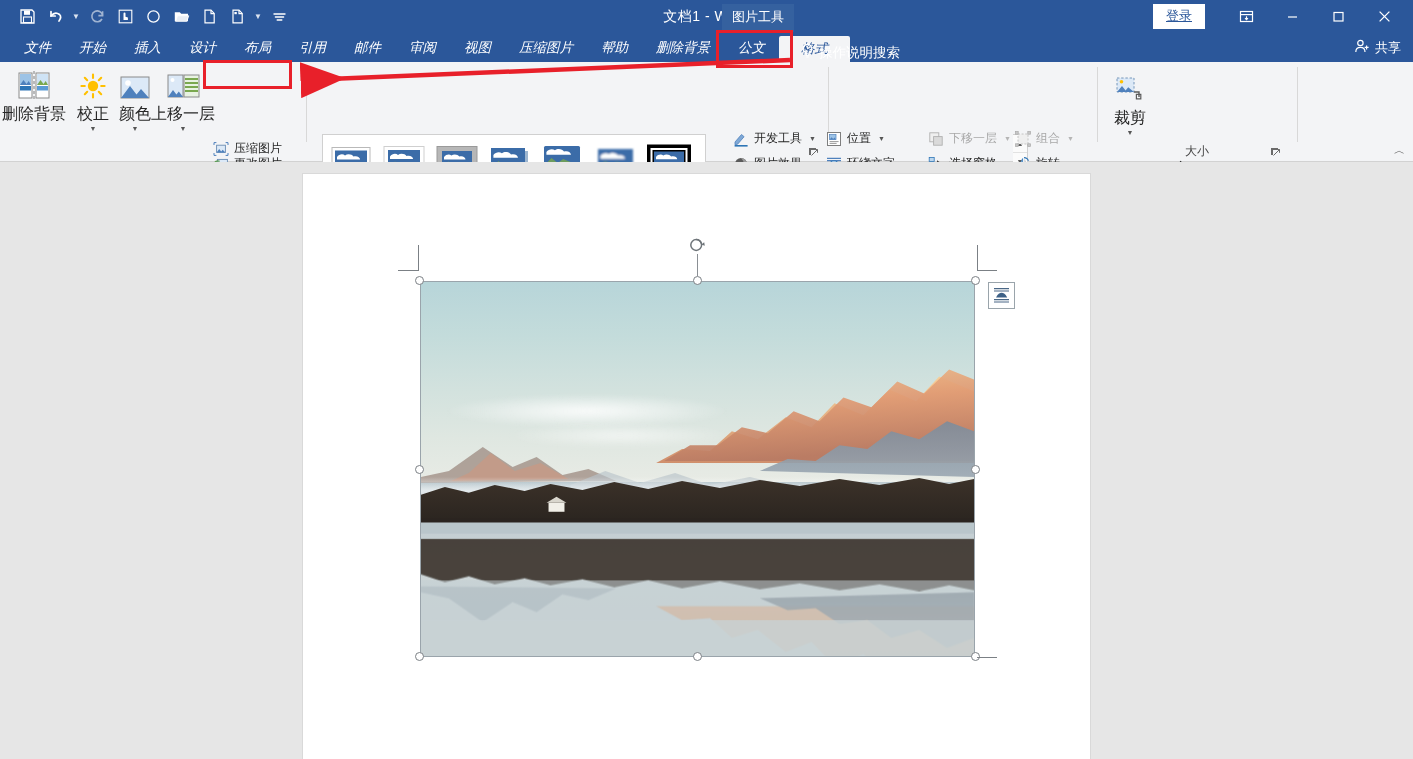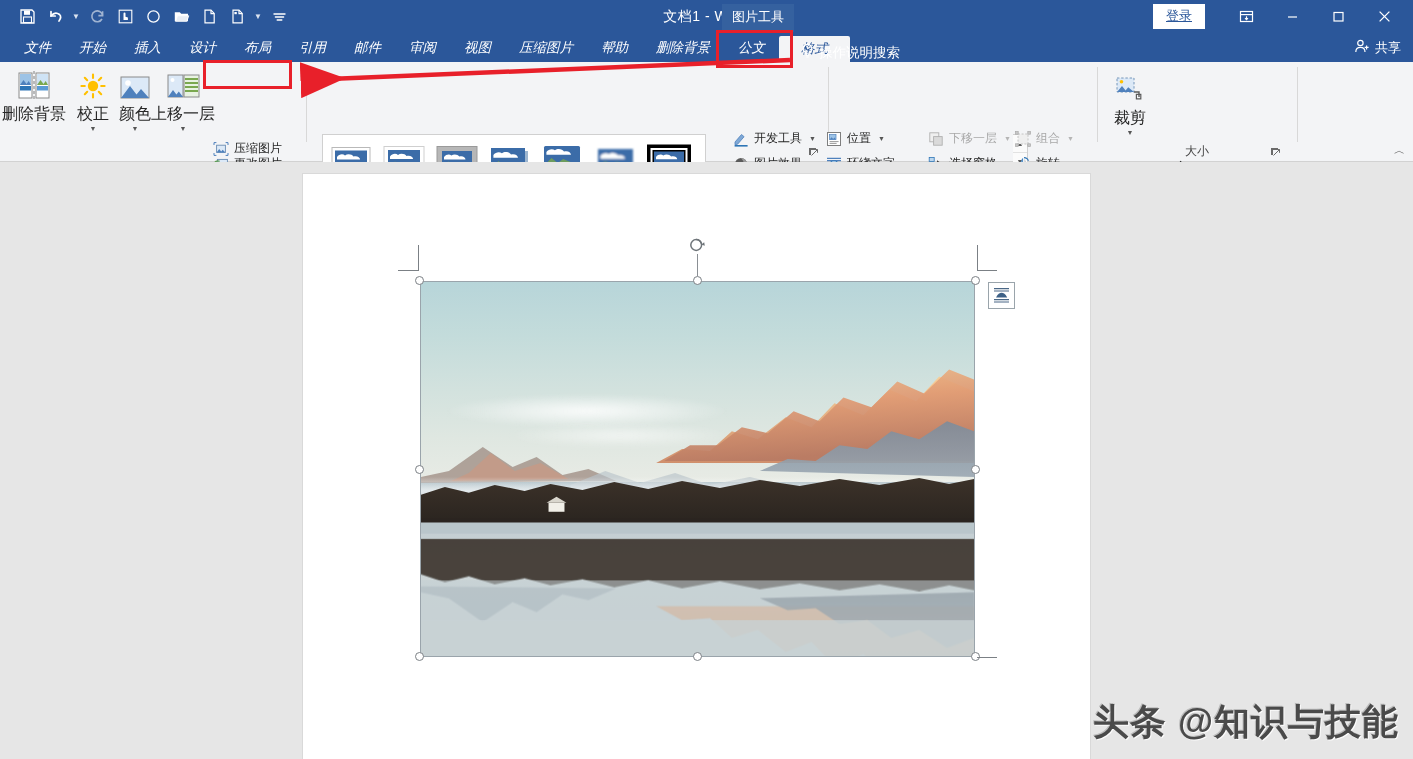--- a/index.html
+++ b/index.html
@@ -863,15 +863,14 @@
       <marker id="arrowhead" markerWidth="10" markerHeight="8" refX="9" refY="4" orient="auto">
         <polygon points="0 4, 10 0, 10 8" fill="#e8202a"></polygon>
       </marker>
     </defs>
     <line x1="790" y1="60" x2="305" y2="80" stroke="#e8202a" stroke-width="4.5" marker-end="url(#arrowhead)"></line>
   </svg>
 
   <div class="anno-box" style="left:203px; top:60px; width:89px; height:29px;"></div>
   <div class="anno-box" style="left:716px; top:30px; width:77px; height:38px;"></div>
 
-  <div class="watermark">头条 @知识与技能</div>
 
 </div>
 
 </body></html>

